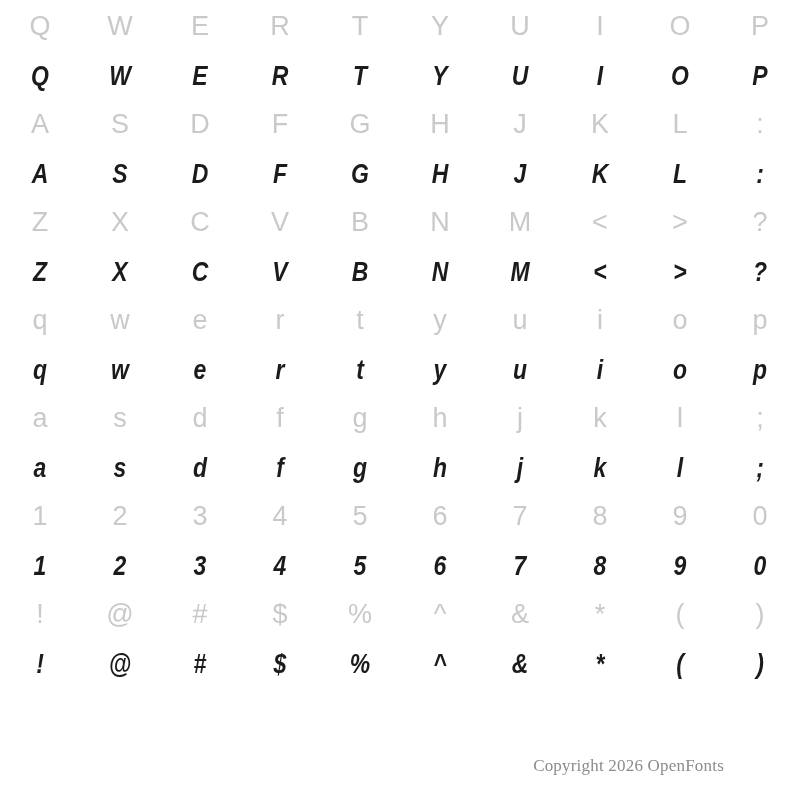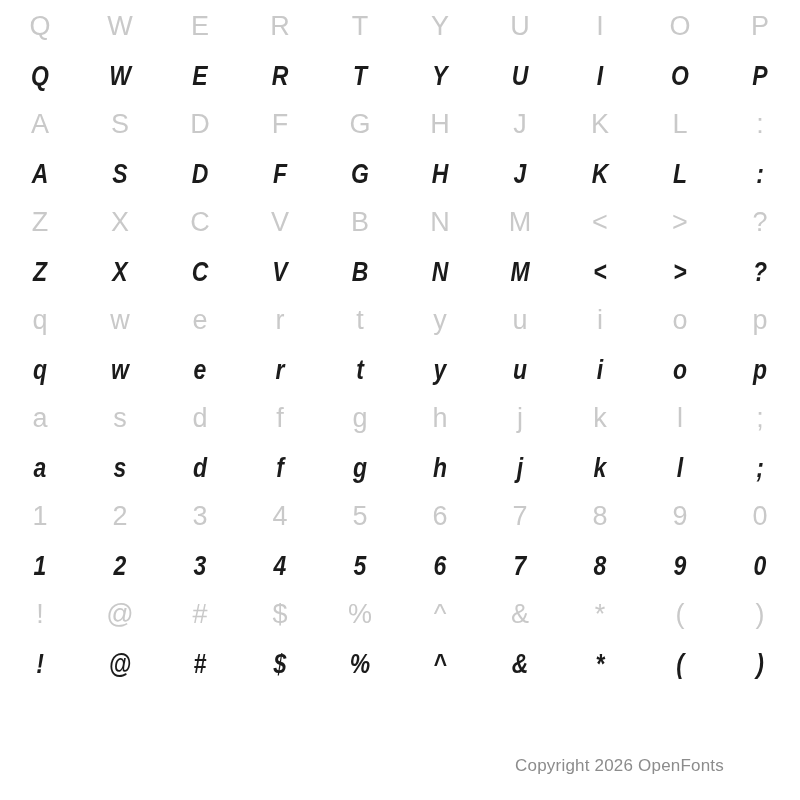--- a/index.html
+++ b/index.html
@@ -58,21 +58,21 @@
     position: absolute;
     left: 0;
     bottom: 24px;
     width: 800px;
     text-align: right;
     padding-right: 76px;
     box-sizing: border-box;
   }
   #footer .copyright {
     color: #8c8c8c;
-    font-family: Liberation Sans, sans-serif;
+    font-family: Liberation Serif, serif;
     font-size: 17px;
     letter-spacing: 0.2px;
     margin-top: 32px;
   }
 </style>
 </head>
 <body>
 
 <div id="specimen">
     <div class="row ref">

